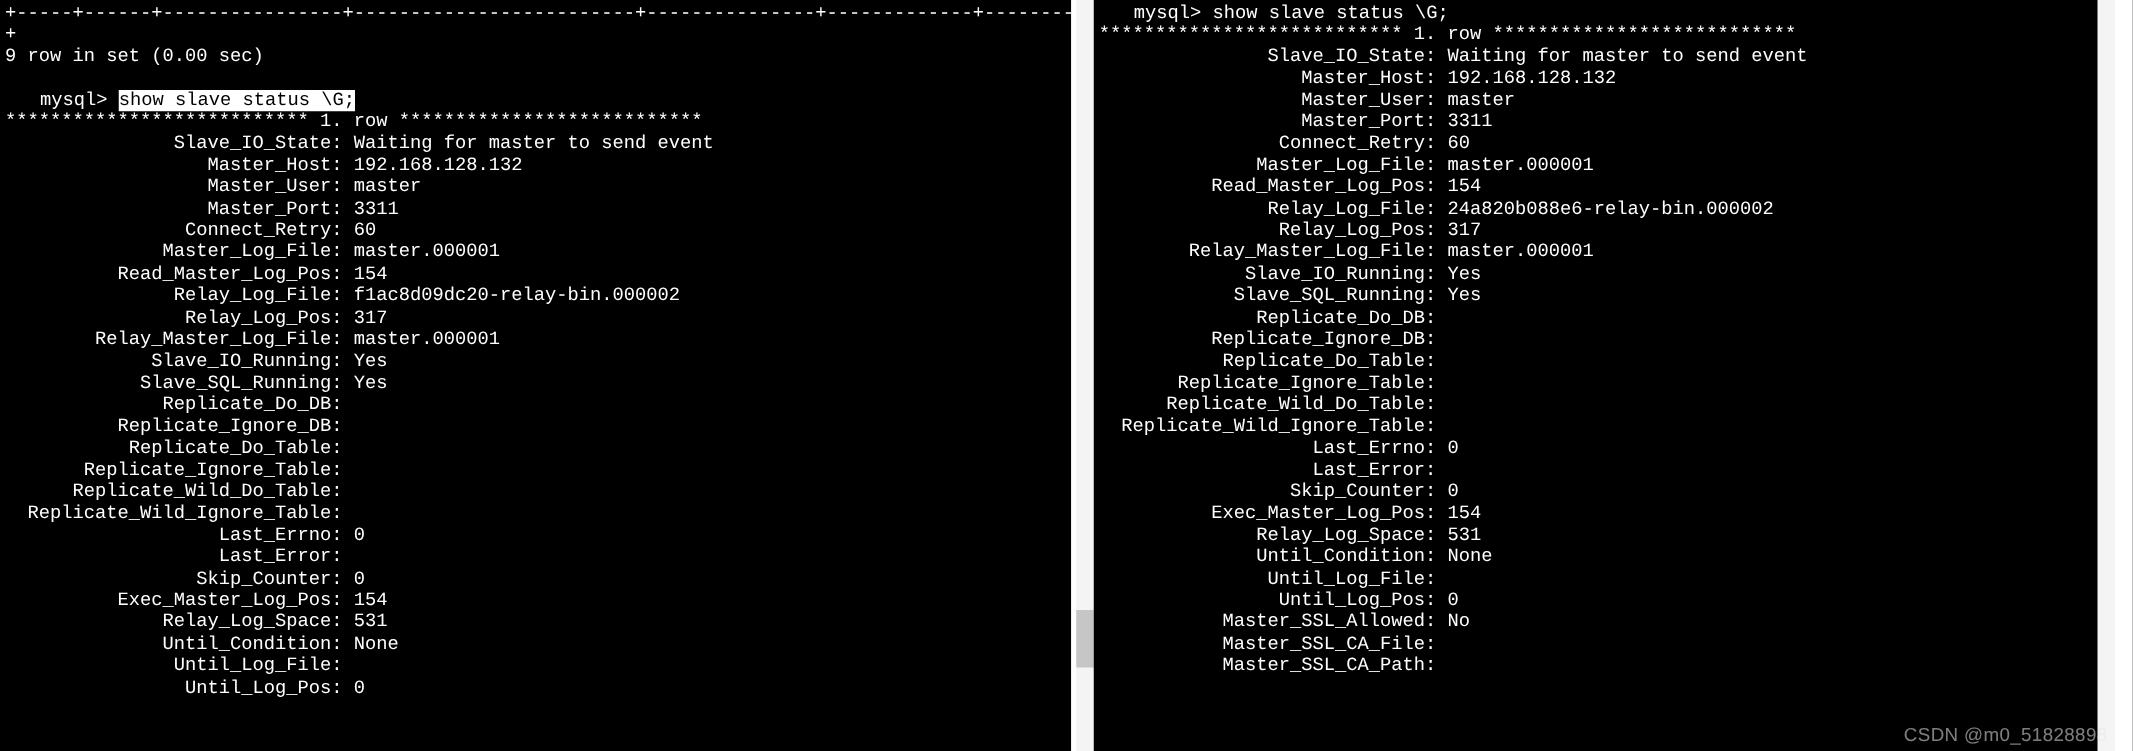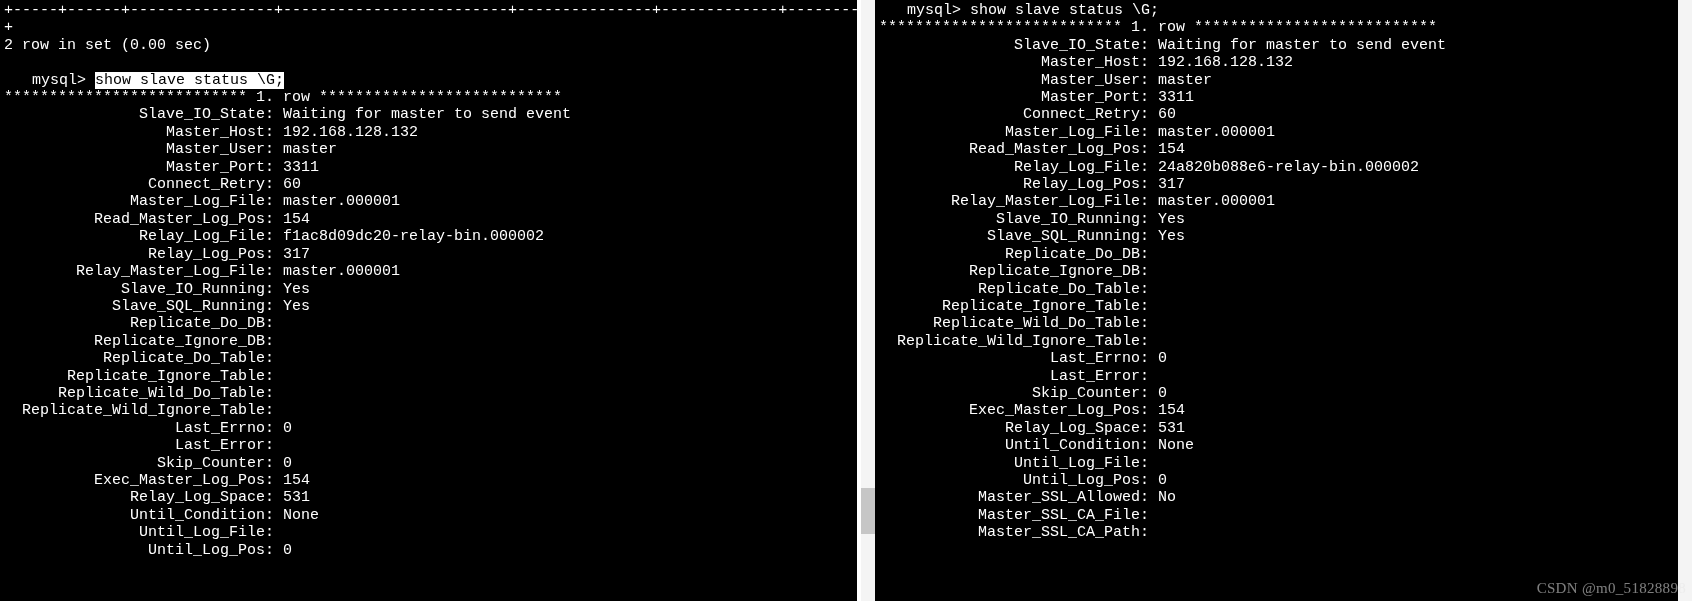--- a/index.html
+++ b/index.html
@@ -58,36 +58,36 @@
   .prompt-line { white-space: pre; padding-left: 28px; }
   .sel {
     background: #ffffff;
     color: #000000;
   }
   .watermark {
     position: absolute;
     right: 6px;
     bottom: 4px;
     color: rgba(230,230,230,0.55);
-    font-family: Liberation Serif, serif;
+    font-family: Liberation Sans, sans-serif;
     font-size: 15px;
     letter-spacing: 0.3px;
     pointer-events: none;
   }
 </style>
 </head>
 <body>
 
 <div class="container">
 
   <div class="pane left">
     <div class="pane-inner">
       <pre>+-----+------+----------------+-------------------------+---------------+-------------+-----------+----------+-----------------+------+------------+</pre>
       <pre>+</pre>
-      <pre>2 row in set (0.00 sec)</pre>
+      <pre>9 row in set (0.00 sec)</pre>
       <pre> </pre>
       <div class="prompt-line"><span>mysql&gt; </span><span class="sel">show slave status \G;</span></div>
       <pre>*************************** 1. row ***************************</pre>
       <pre id="left-fields">               Slave_IO_State: Waiting for master to send event
                   Master_Host: 192.168.128.132
                   Master_User: master
                   Master_Port: 3311
                 Connect_Retry: 60
               Master_Log_File: master.000001
           Read_Master_Log_Pos: 154

